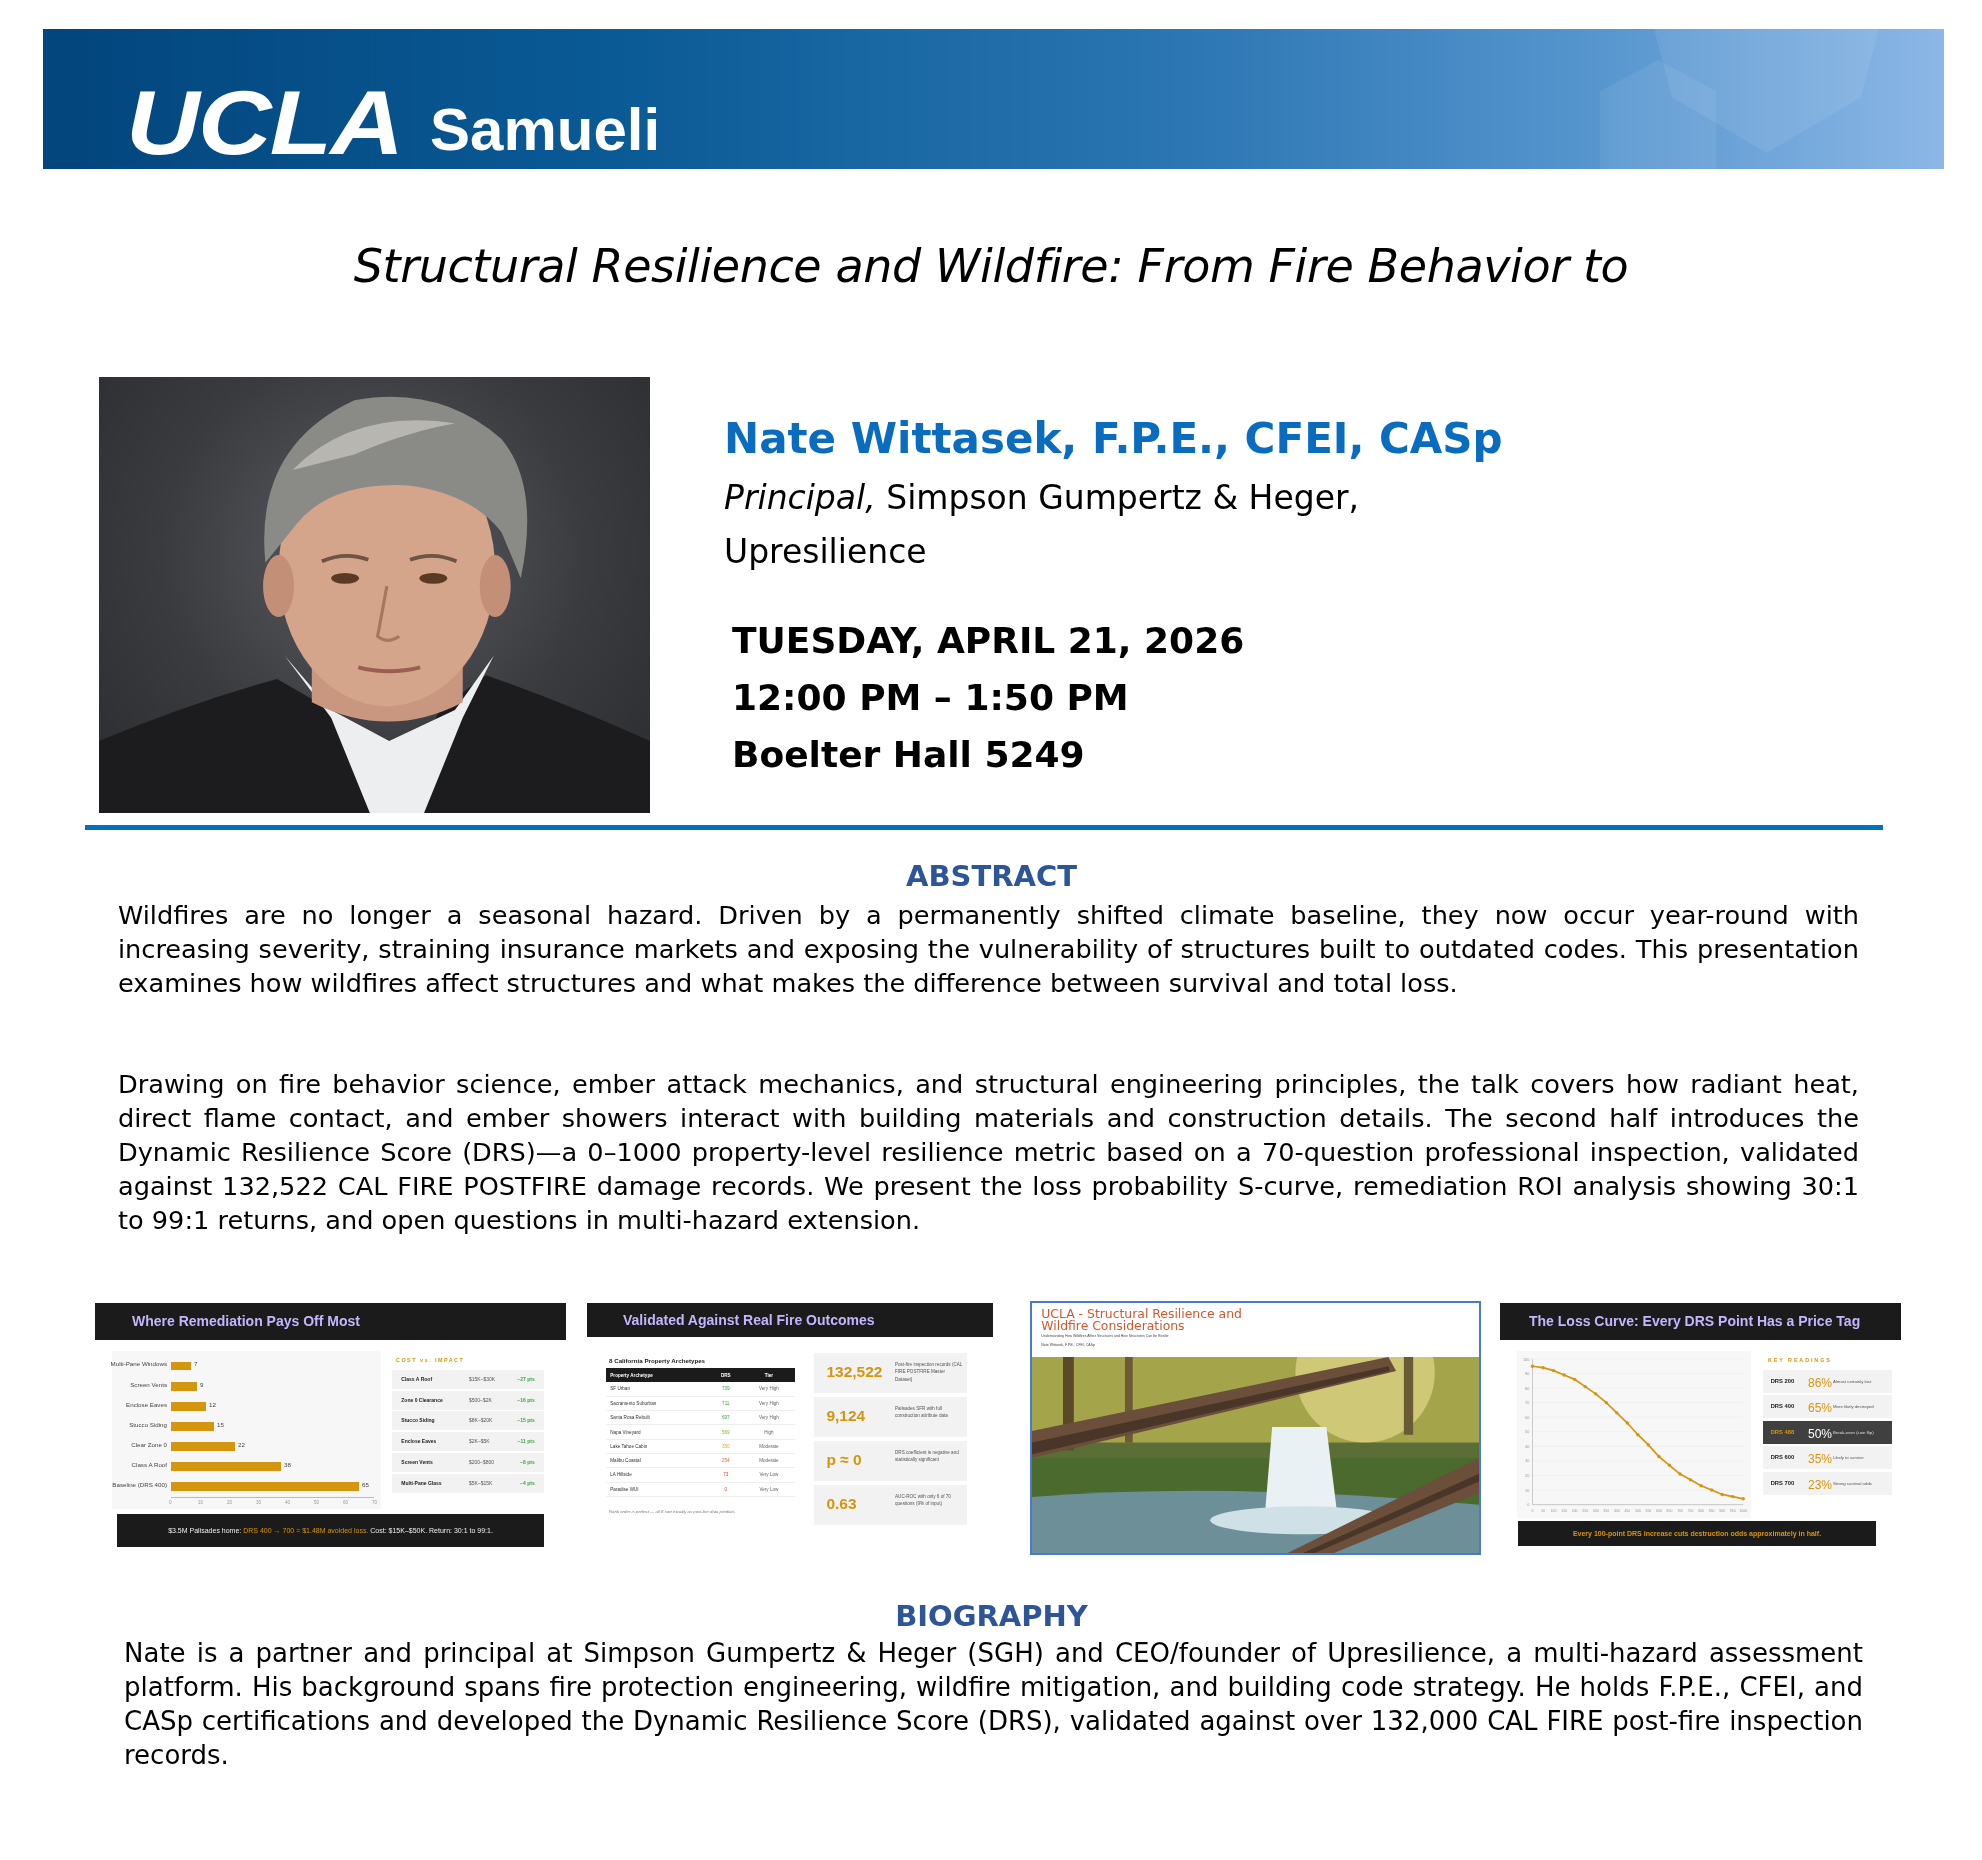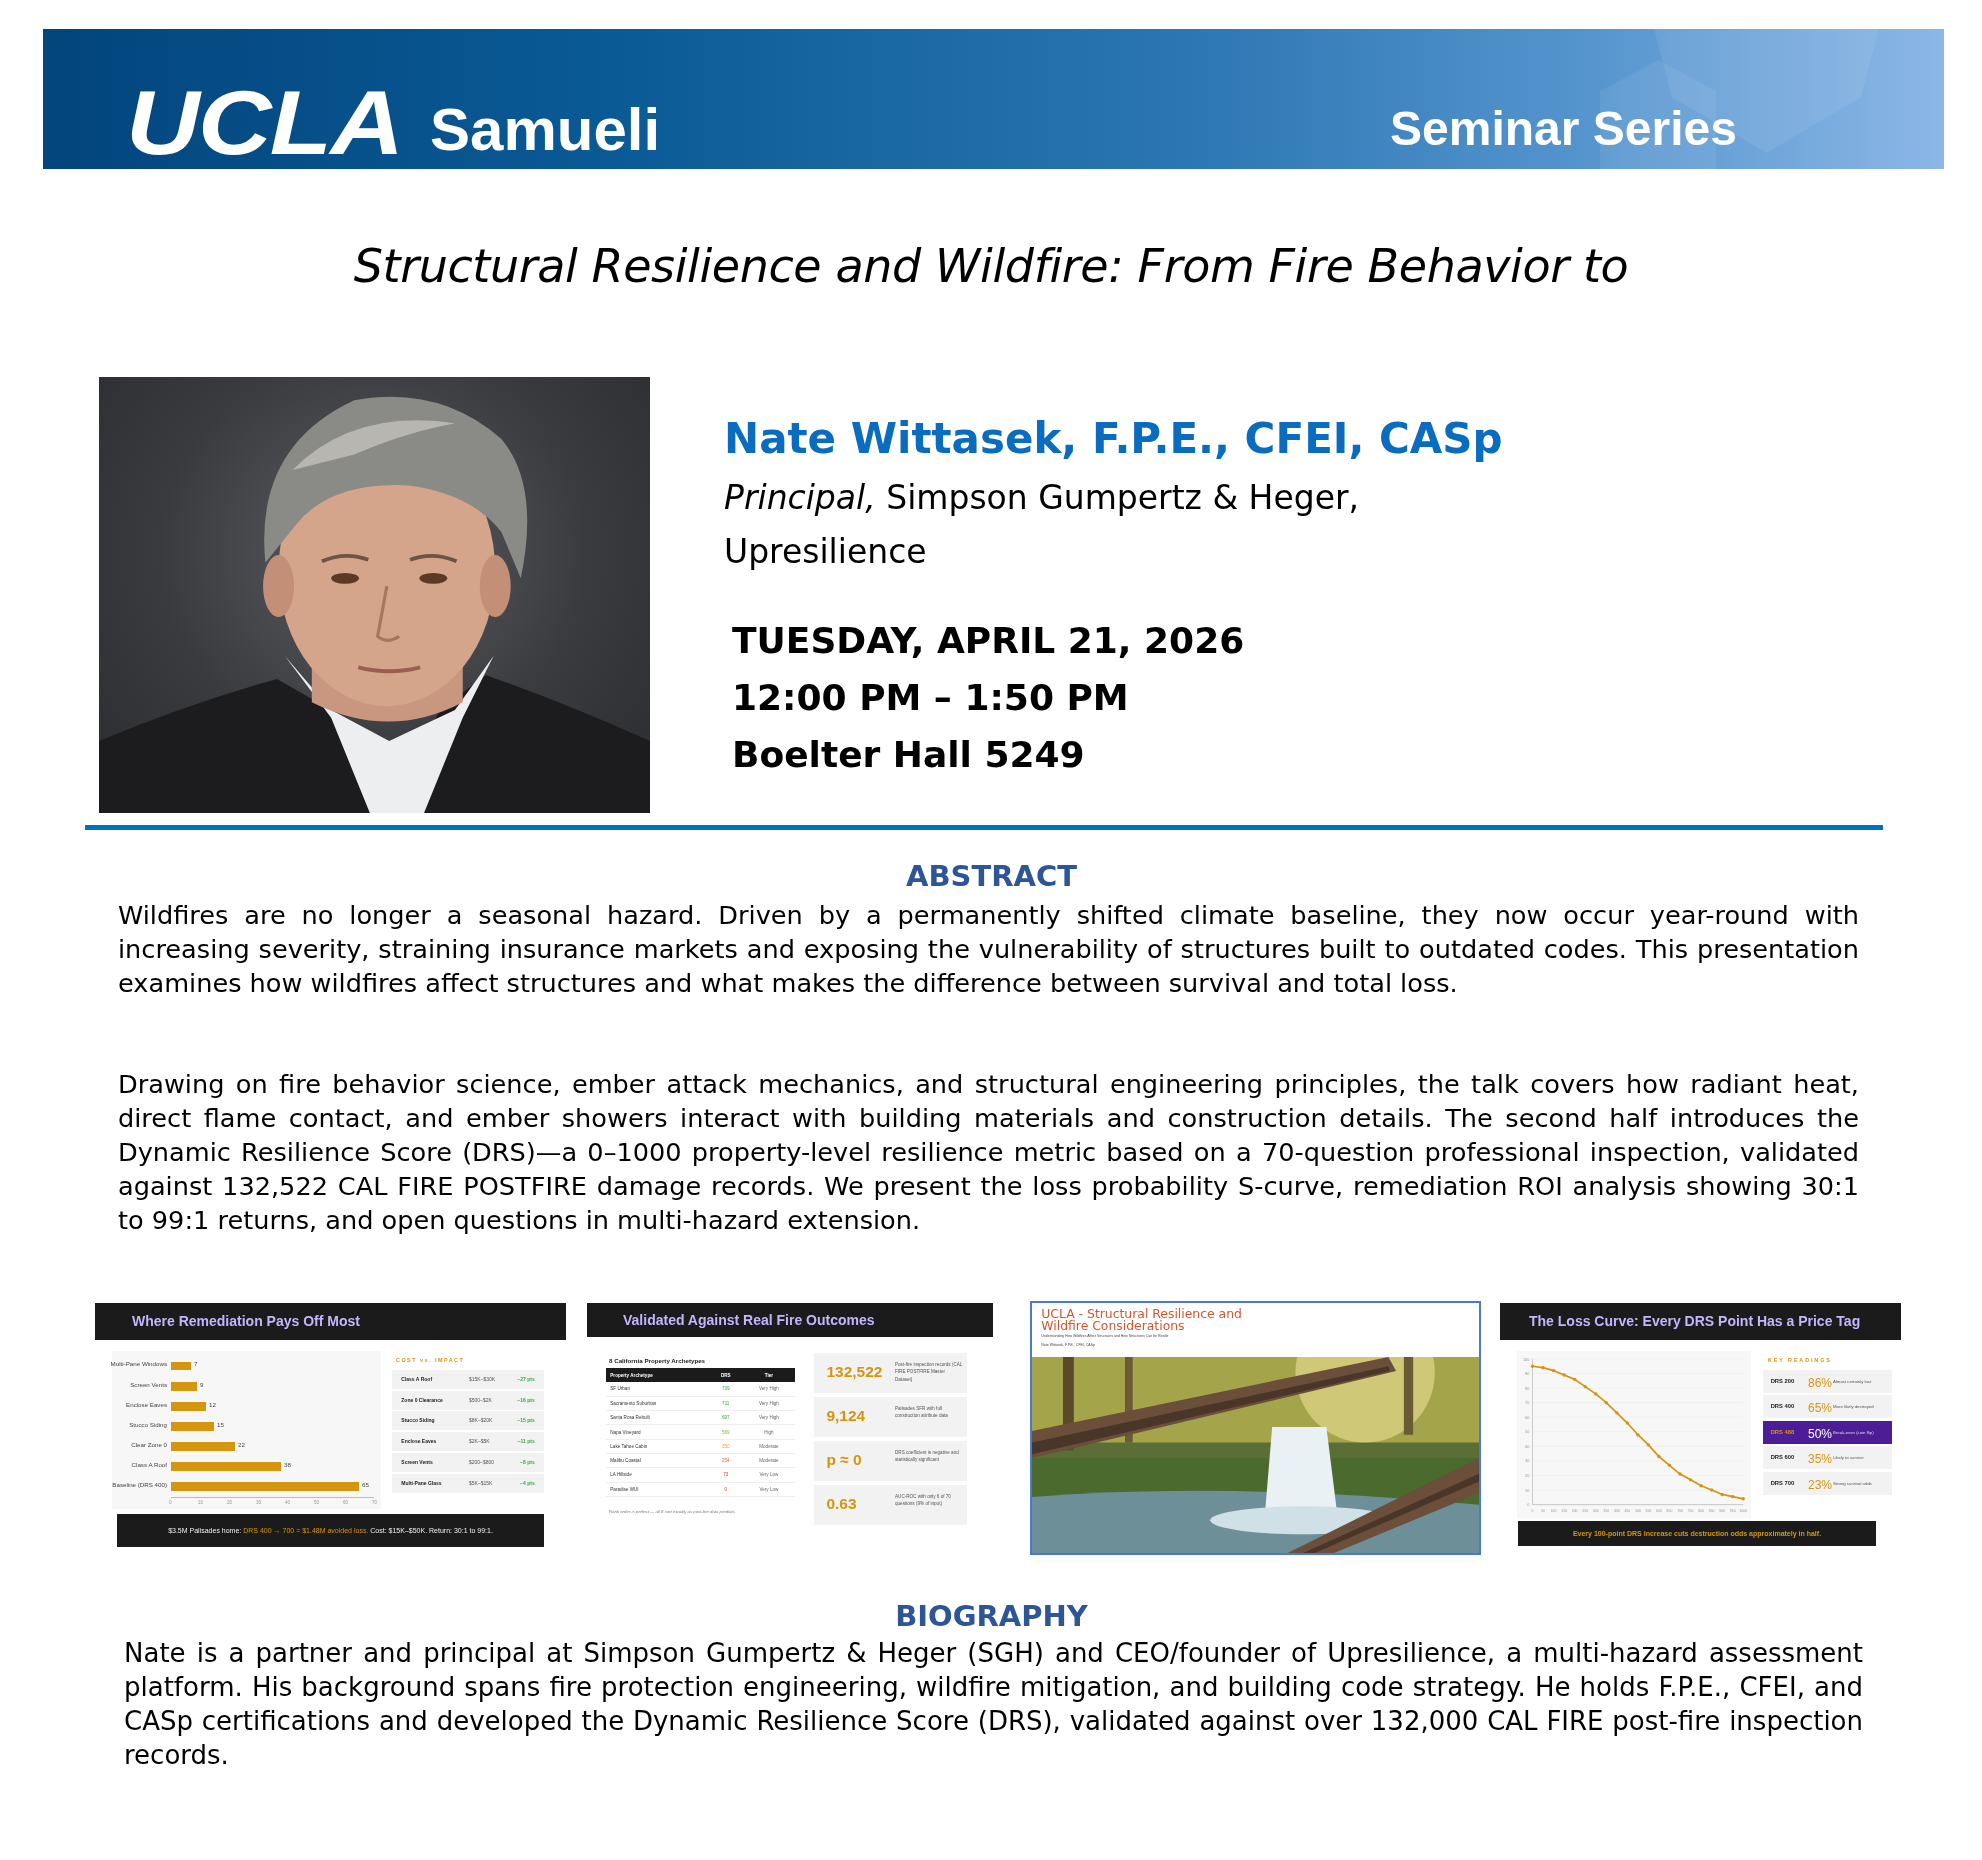--- a/index.html
+++ b/index.html
@@ -95,37 +95,36 @@
   .s3-photo svg { width: 100%; height: 100%; display: block; }
 
   
   .s4-chart { position: absolute; left: 17px; top: 48px; width: 234px; height: 167px; background: #f7f7f7; }
   .s4-chart svg { width: 100%; height: 100%; display: block; }
   .kr-title { position: absolute; left: 268px; top: 54px; font-size: 5.4px; letter-spacing: 1.9px; color: #d4950f; font-weight: 700; }
   .kr-row { position: absolute; left: 263px; width: 129px; height: 22.5px; background: #f2f2f2; font-size: 5.8px; }
   .kr-row .d { position: absolute; left: 7.7px; top: 7.7px; font-weight: 700; color: #222; }
   .kr-row .pc { position: absolute; left: 45px; top: 6.2px; font-size: 12px; color: #d4950f; }
   .kr-row .t { position: absolute; left: 70px; top: 8.5px; font-size: 4.3px; color: #555; }
-  .kr-row.hl { background: #4c1d95; }
+  .kr-row.hl { background: #404040; }
   .kr-row.hl .d { color: #d4950f; }
   .kr-row.hl .pc { color: #fff; }
   .kr-row.hl .t { color: #ddd; }
   .s4-foot { position: absolute; left: 18px; top: 218px; width: 358px; height: 25px; background: #1b1b1b;
     color: #d4950f; font-size: 7px; font-weight: 700; text-align: center; line-height: 25px; }
 </style>
 </head>
 <body>
 
 <div class="banner">
   <div class="hex1"></div>
   <div class="hex2"></div>
   <div class="logo-ucla">UCLA</div>
   <div class="logo-samueli">Samueli</div>
   <div class="logo-dept">Civil &amp; Environmental Engineering</div>
-  <div class="series">Seminar Series</div>
 </div>
 
 <div class="title">
   <div>Structural Resilience and Wildfire: From Fire Behavior to</div>
 </div>
 
 <div class="photo" aria-label="Portrait of Nate Wittasek">
   <svg viewBox="0 0 712 563" preserveAspectRatio="none">
 
     <path d="M0 563 L0 470 Q120 420 230 390 L300 430 L360 563 Z" fill="#1c1c1e"></path>

